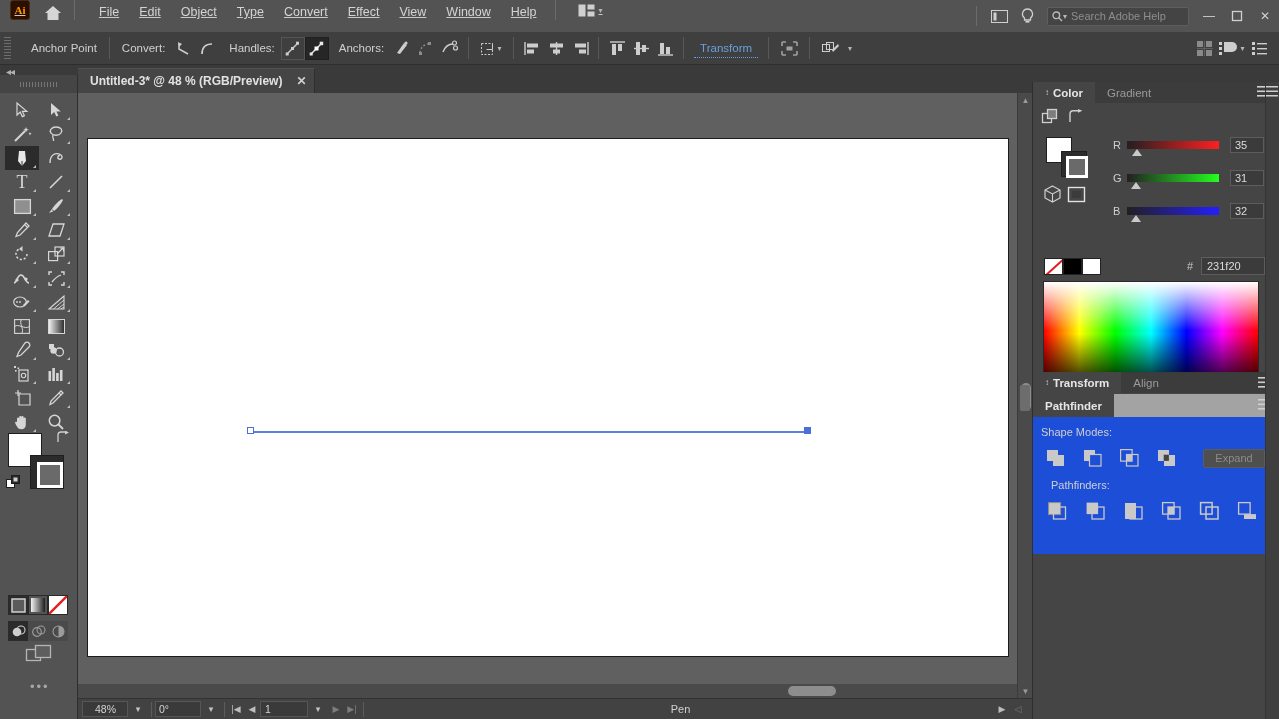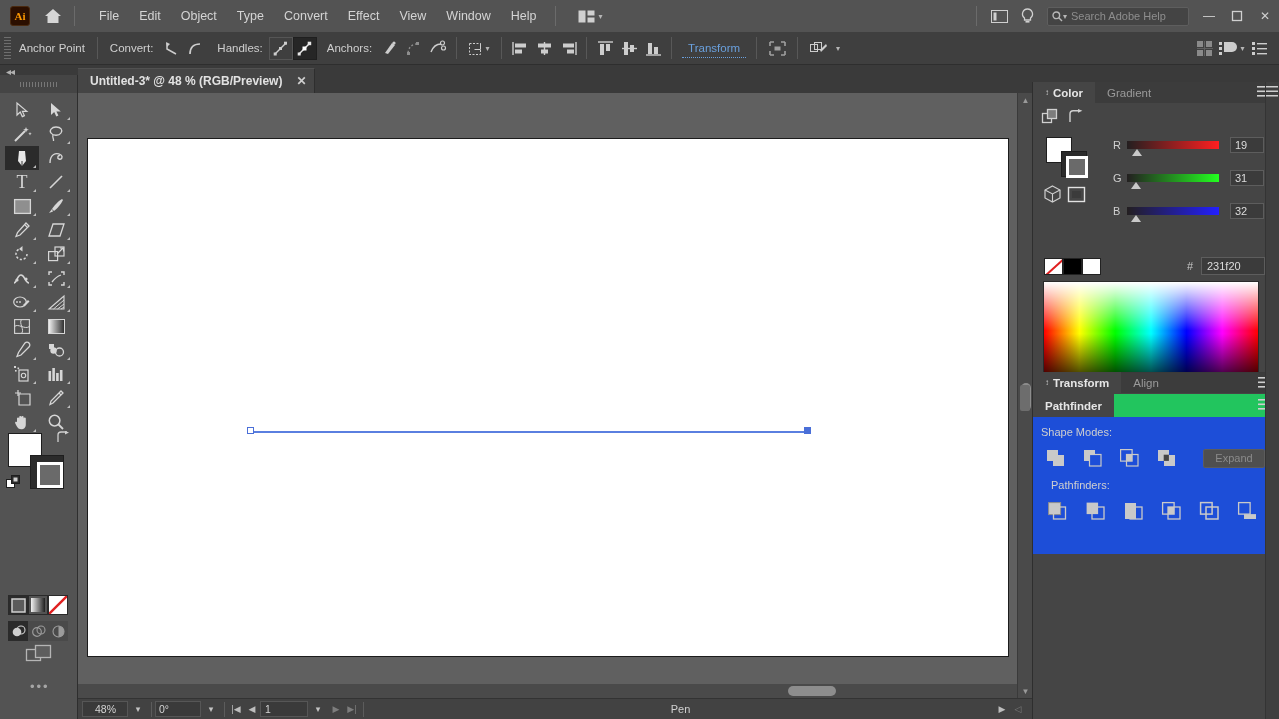--- a/index.html
+++ b/index.html
@@ -10,21 +10,21 @@
     font-size: 12px;
     color: #c8c8c8;
     overflow: hidden;
     -webkit-font-smoothing: antialiased;
   }
   .app { position: relative; width: 1279px; height: 719px; }
 
   
   .menubar {
     position: absolute; left:0; top:0; width:1279px; height:32px;
-    background:#535353; display:flex; align-items:center;
+    background:#535353; display:flex; align-items:flex-start;text-decoration:underline;
   }
   .ai-logo {
     width:20px; height:20px; margin-left:10px; border-radius:3px;
     background:#2b0f00; border:1px solid #4a2a10;
     color:#ff9a00; font-size:11px; font-weight:bold;
     display:flex; align-items:center; justify-content:center;
     font-family:"Liberation Serif", serif;
   }
   .home-btn { width:26px; height:26px; margin-left:10px; display:flex; align-items:center; justify-content:center; }
   .vsep { width:1px; height:20px; background:#6b6b6b; margin:0 8px; }
@@ -245,21 +245,21 @@
   .sp-white { position:absolute; inset:0;
     background:linear-gradient(to bottom, rgba(255,255,255,1) 0%, rgba(255,255,255,0) 45%); }
   .sp-black { position:absolute; inset:0;
     background:linear-gradient(to bottom, rgba(0,0,0,0) 48%, rgba(0,0,0,1) 100%); }
 
   .tf-tabs {
     position:absolute; left:0; top:290px; width:247px; height:21px; background:#3c3c3c;
     display:flex; align-items:flex-end; border-top:1px solid #3a3a3a;
   }
   .pf-tabs {
-    position:absolute; left:0; top:312px; width:247px; height:23px; background:#22c55e;
+    position:absolute; left:0; top:312px; width:247px; height:23px; background:#a3a3a3;
     display:flex; align-items:flex-end;
   }
   .pf-body { position:absolute; left:0; top:335px; width:247px; height:137px; background:#1d4ed8; }
   .pf-section { color:#cfcfcf; font-size:11px; }
   .pf-btn {
     width:25px; height:22px; display:flex; align-items:center; justify-content:center;
   }
   .expand-btn {
     width:62px; height:19px; background:#4f4f4f; border:1px solid #5c5c5c; border-radius:2px;
     color:#8b8b8b; font-size:11px; display:flex; align-items:center; justify-content:center;
@@ -332,21 +332,21 @@
         <svg width="10" height="10" viewBox="0 0 10 10">
             <rect x="0.5" y="0.5" width="9" height="9" fill="none" stroke="#d0d0d0" stroke-width="1.3"></rect>
           </svg>
       </div>
       <div class="wbtn close">✕</div>
     </div>
   </div>
 
   <div class="controlbar">
     <div class="grip"></div>
-    <div class="cb-label" style="margin-left:8px;">Anchor Point</div>
+    <div class="cb-label" style="margin-left:20px;">Anchor Point</div>
     <div class="cb-sep"></div>
     <div class="cb-label">Convert:</div>
     <div class="cb-icon">
       <svg width="15" height="15" viewBox="0 0 15 15">
           <path d="M3 2 L3 8 L12 13" fill="none" stroke="#cdcdcd" stroke-width="1.5"></path>
           <path d="M2 1 L6 3 L3 6 Z" fill="#cdcdcd"></path>
         </svg>
     </div>
     <div class="cb-icon">
       <svg width="15" height="15" viewBox="0 0 15 15">
@@ -899,21 +899,21 @@
               <rect x="4" y="4" width="9" height="7" fill="#3b3b3b"></rect>
             </svg>
         </div>
       </div>
 
       <div class="slider-row" style="top:34px;">
         <span class="sl-label">R</span>
         <div class="sl-track" style="background:linear-gradient(to right,#231f20,#ff1f20);">
           <span class="sl-handle" style="left:5px;"></span>
         </div>
-        <div class="sl-field">19</div>
+        <div class="sl-field">35</div>
       </div>
 
       <div class="slider-row" style="top:67px;">
         <span class="sl-label">G</span>
         <div class="sl-track" style="background:linear-gradient(to right,#231f20,#23ff20);">
           <span class="sl-handle" style="left:4px;"></span>
         </div>
         <div class="sl-field">31</div>
       </div>
 

